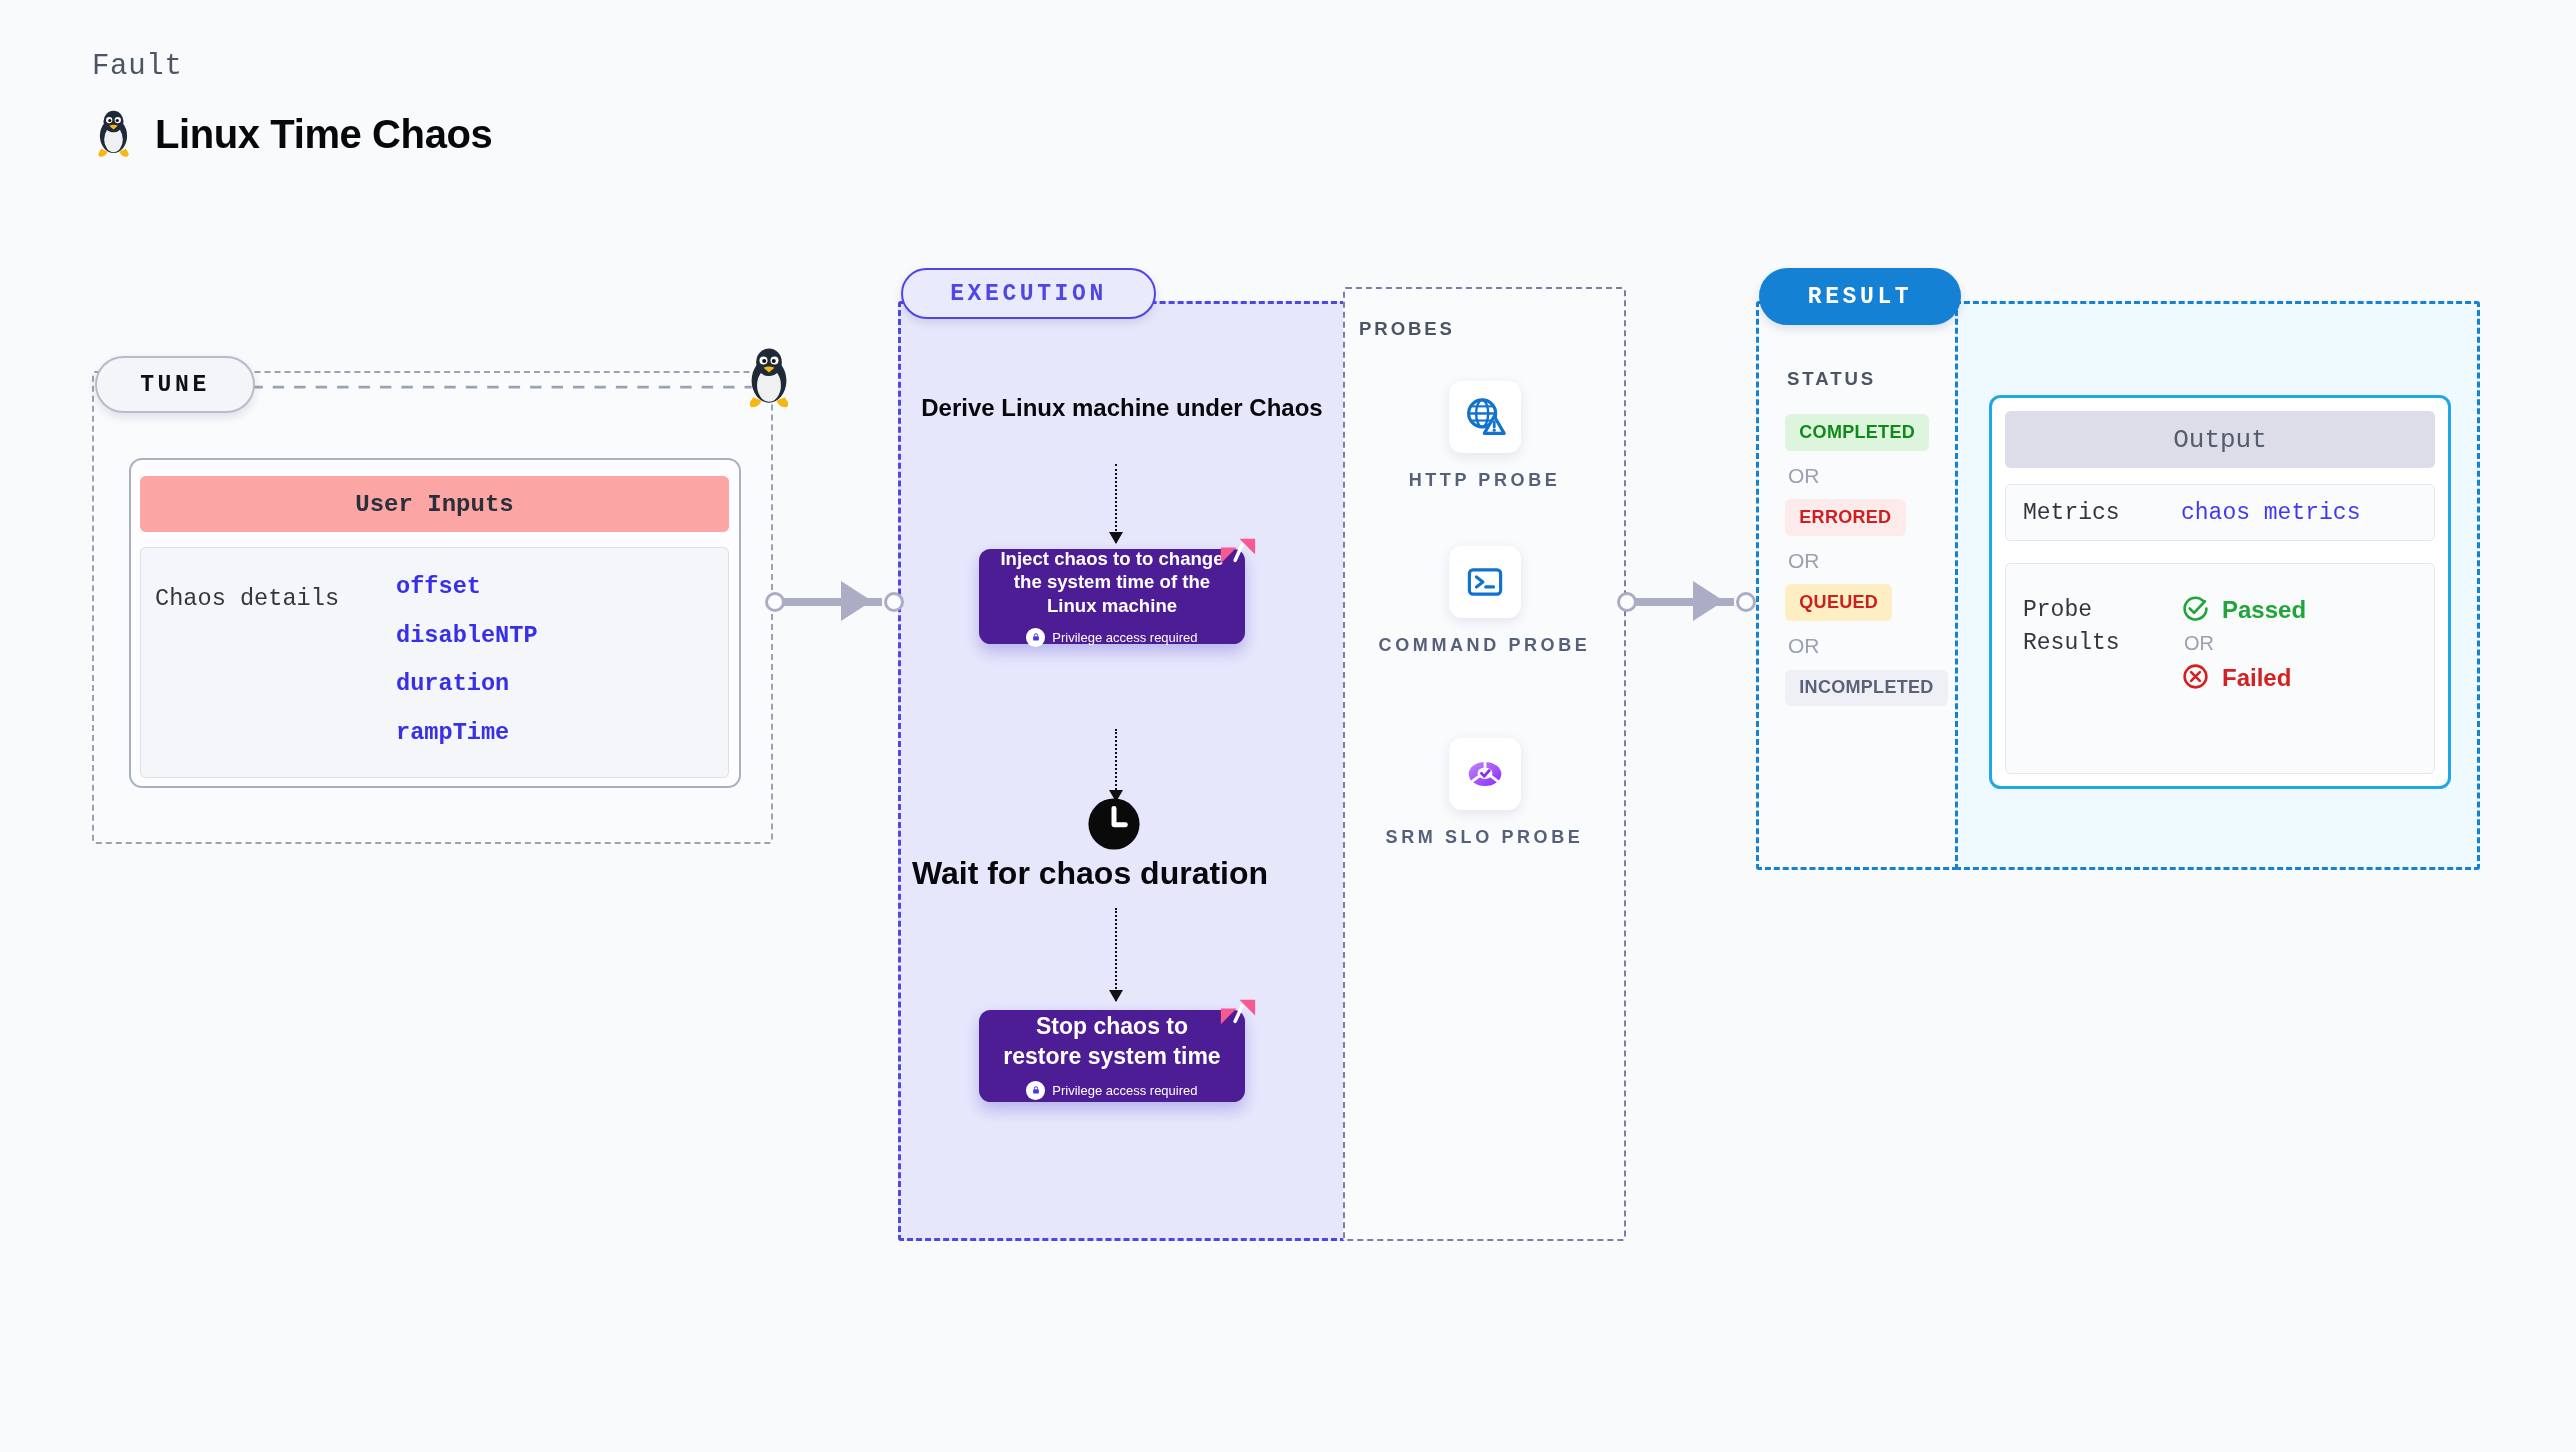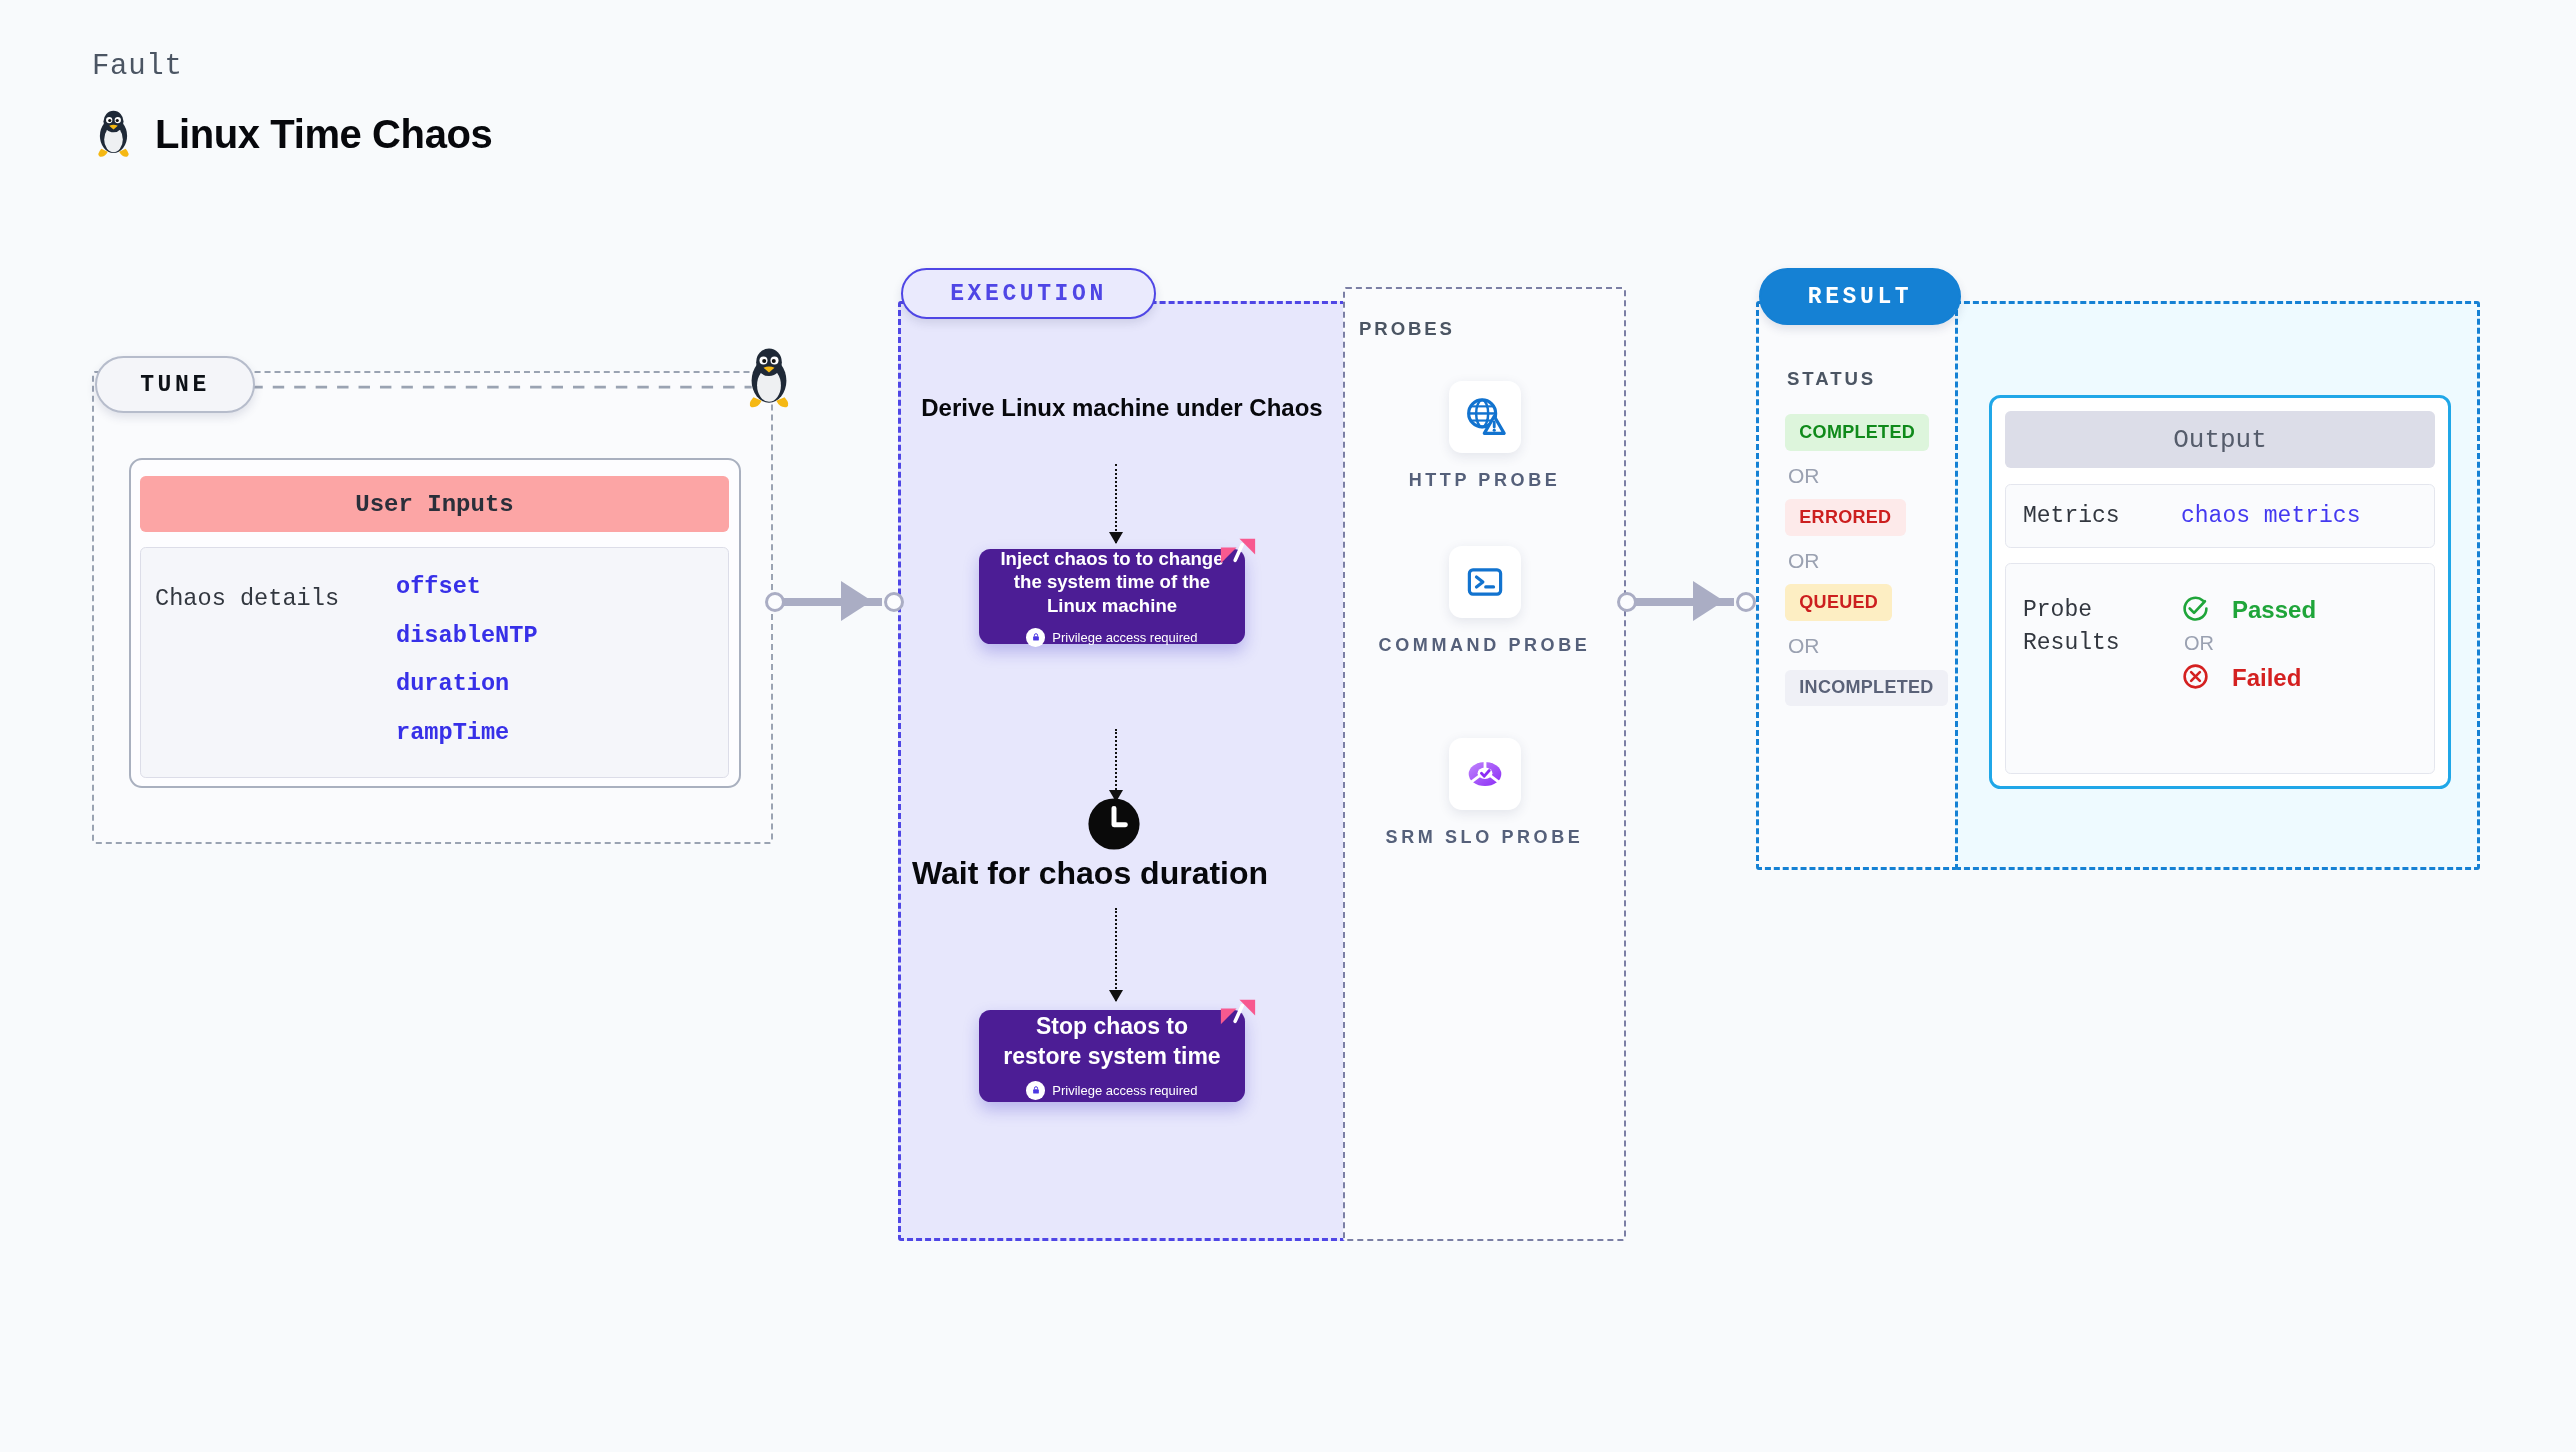--- a/index.html
+++ b/index.html
@@ -184,42 +184,42 @@
     box-sizing:border-box;background:#ffffff;border:3.6px solid #20a7e8;
     border-radius:11.5px;
   }
   #output-hdr{
     position:absolute;left:2005px;top:411px;width:430px;height:57px;
     box-sizing:border-box;background:#dcdde8;border-radius:5.7px;
     display:flex;align-items:center;justify-content:center;
     font-family:"Liberation Mono", monospace;font-size:26px;color:#555c6b;
   }
   #metrics-row{
-    position:absolute;left:2005px;top:484px;width:430px;height:64px;
+    position:absolute;left:2005px;top:484px;width:430px;height:57px;
     box-sizing:border-box;background:#fafbfd;border:1.4px solid #e4e6ee;
     border-radius:5.7px;display:flex;align-items:center;
   }
   #metrics-key{
     font-family:"Liberation Mono", monospace;font-size:23px;color:#32373f;
     margin-left:17px;width:158px;
   }
   #metrics-val{
     font-family:"Liberation Mono", monospace;font-size:23px;color:#4338f0;
   }
   #probe-results-row{
     position:absolute;left:2005px;top:563px;width:430px;height:211px;
     box-sizing:border-box;background:#fafbfd;border:1.4px solid #e4e6ee;
     border-radius:5.7px;display:flex;align-items:flex-start;padding-top:30px;
   }
   #pr-key{
     font-family:"Liberation Mono", monospace;font-size:23px;color:#32373f;
     margin-left:17px;width:158px;line-height:1.45;
   }
   #pr-vals{display:flex;flex-direction:column;gap:7.2px;}
-  .pr-line{display:flex;align-items:center;gap:22px;}
+  .pr-line{display:flex;align-items:center;gap:12px;}
   .pr-line .txt{font-size:24px;font-weight:700;}
   .pr-or{font-size:20px;color:#9aa1b1;margin-left:2.9px;}
 
   
   .conn{position:absolute;height:43px;z-index:5;}
   .conn .bar{position:absolute;left:14.3px;top:18px;height:7.9px;background:#aaadc4;}
   .conn .dot{
     position:absolute;top:11.5px;width:20px;height:20px;border-radius:50%;
     background:#fbfcfe;border:3.6px solid #aaadc4;box-sizing:border-box;
   }

